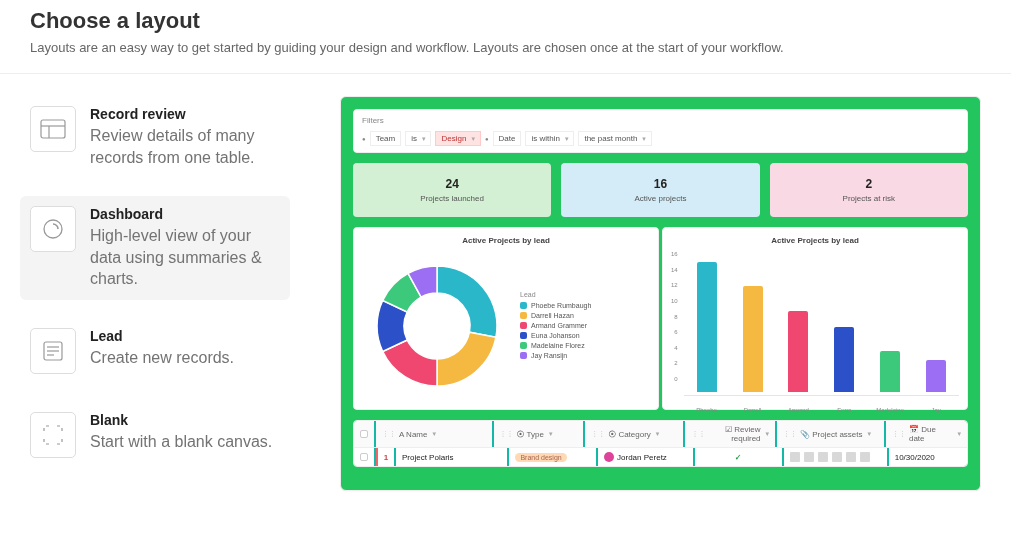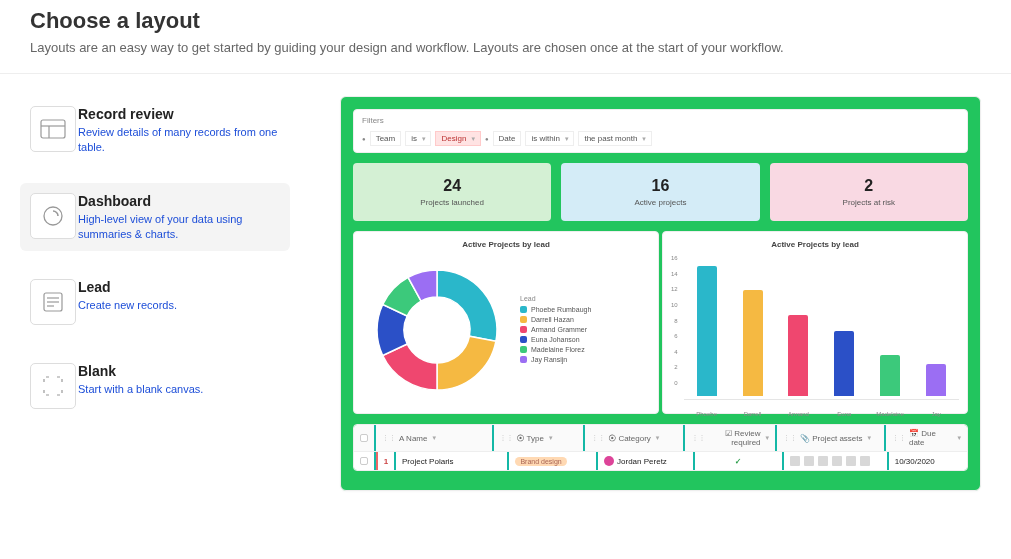--- a/index.html
+++ b/index.html
@@ -29,21 +29,21 @@
       display: flex;
       padding: 22px 30px 0 20px;
       gap: 50px;
     }
     .layout-list {
       width: 270px;
       flex-shrink: 0;
     }
     .layout-option {
       display: flex;
-      gap: 2px;
+      gap: 14px;
       padding: 10px 10px;
       border-radius: 6px;
       cursor: pointer;
       margin-bottom: 18px;
       align-items: flex-start;
     }
     .layout-option.selected {
       background: #f4f4f4;
     }
     .layout-icon {
@@ -58,22 +58,22 @@
       justify-content: center;
       color: #888;
     }
     .layout-text .title {
       font-size: 14px;
       font-weight: 600;
       color: #222;
       margin-bottom: 3px;
     }
     .layout-text .desc {
-      font-size: 11px;
-      color: #1d4ed8;
+      font-size: 16px;
+      color: #737373;
       line-height: 1.35;
     }
     .preview {
       flex: 1;
       border: 1px solid #eee;
       border-radius: 6px;
       background: #22c55e;
       padding: 12px;
       box-shadow: 0 1px 2px rgba(0,0,0,0.03);
       font-size: 9px;
@@ -114,21 +114,21 @@
       display: flex;
       gap: 10px;
       margin-bottom: 10px;
     }
     .stat {
       flex: 1;
       border-radius: 4px;
       padding: 14px 0;
       text-align: center;
     }
-    .stat .num { font-size: 16px; font-weight: 600; }
+    .stat .num { font-size: 12px; font-weight: 600; }
     .stat .lbl { font-size: 8px; color: #555; margin-top: 3px; }
     .stat.green { background: #d4f0d4; }
     .stat.blue  { background: #d4ecf7; }
     .stat.pink  { background: #f9d9e3; }
     .charts {
       display: flex;
       gap: 3px;
       margin-bottom: 10px;
     }
     .chart-card {

